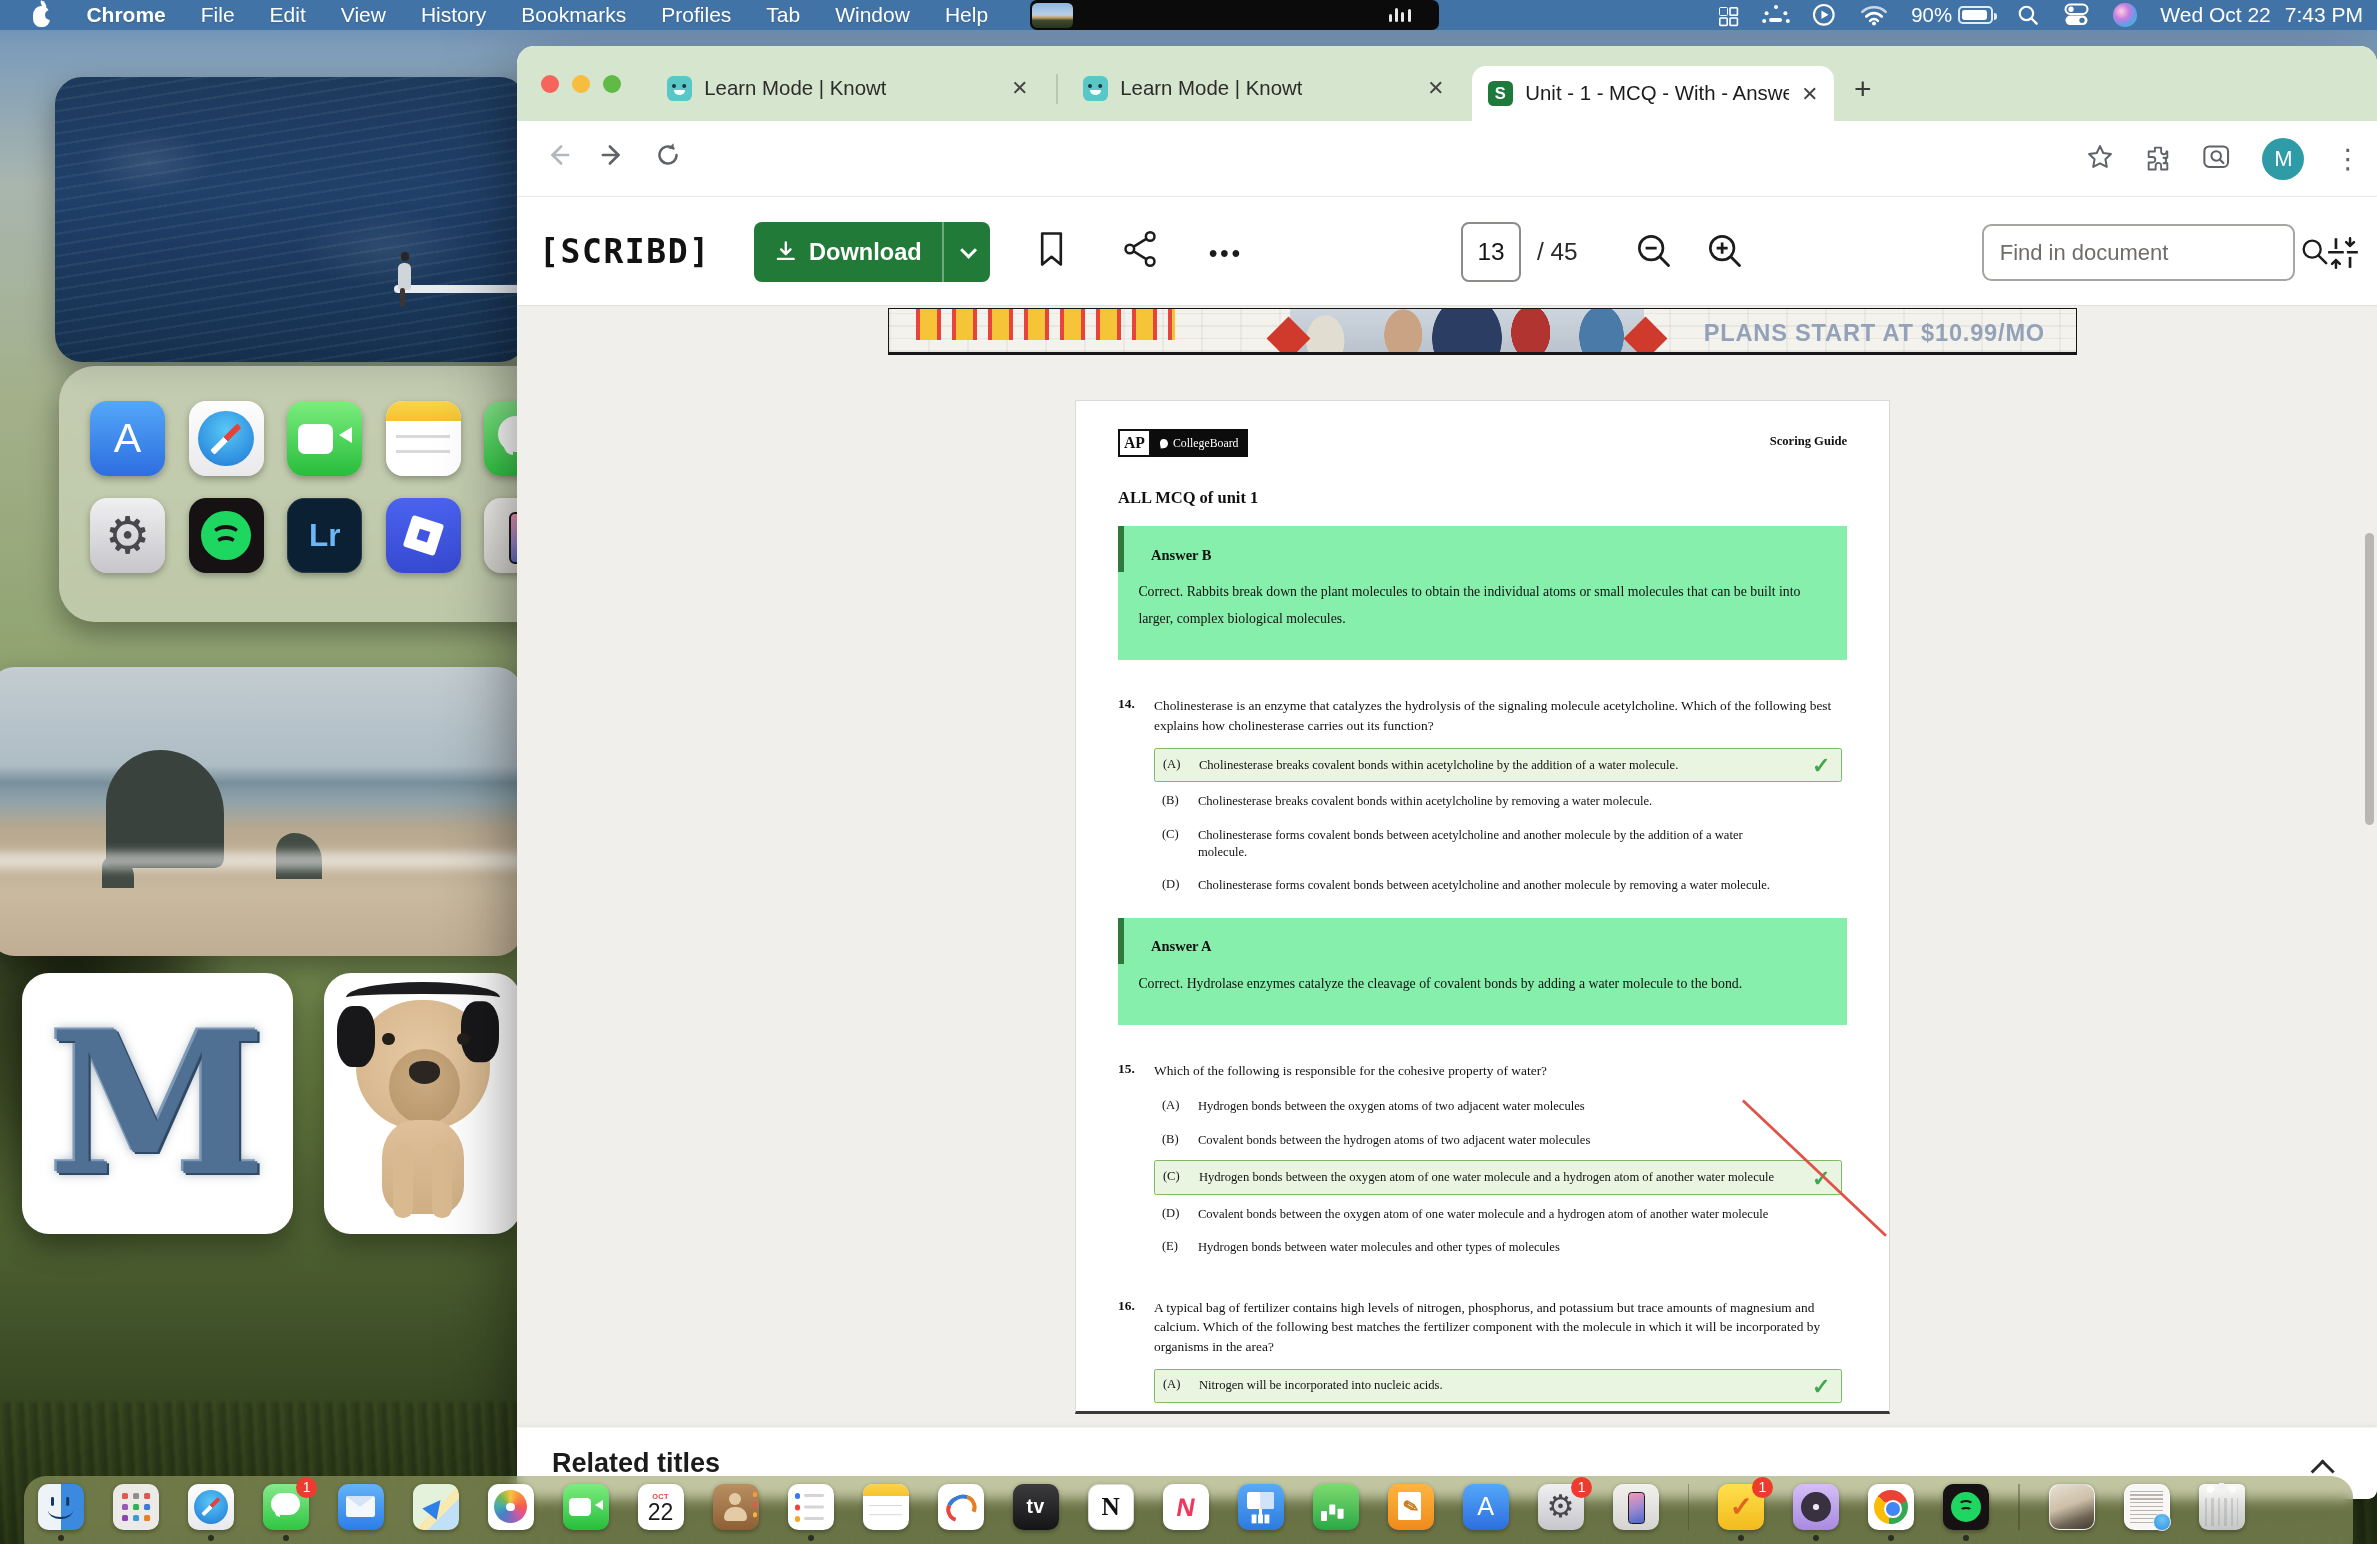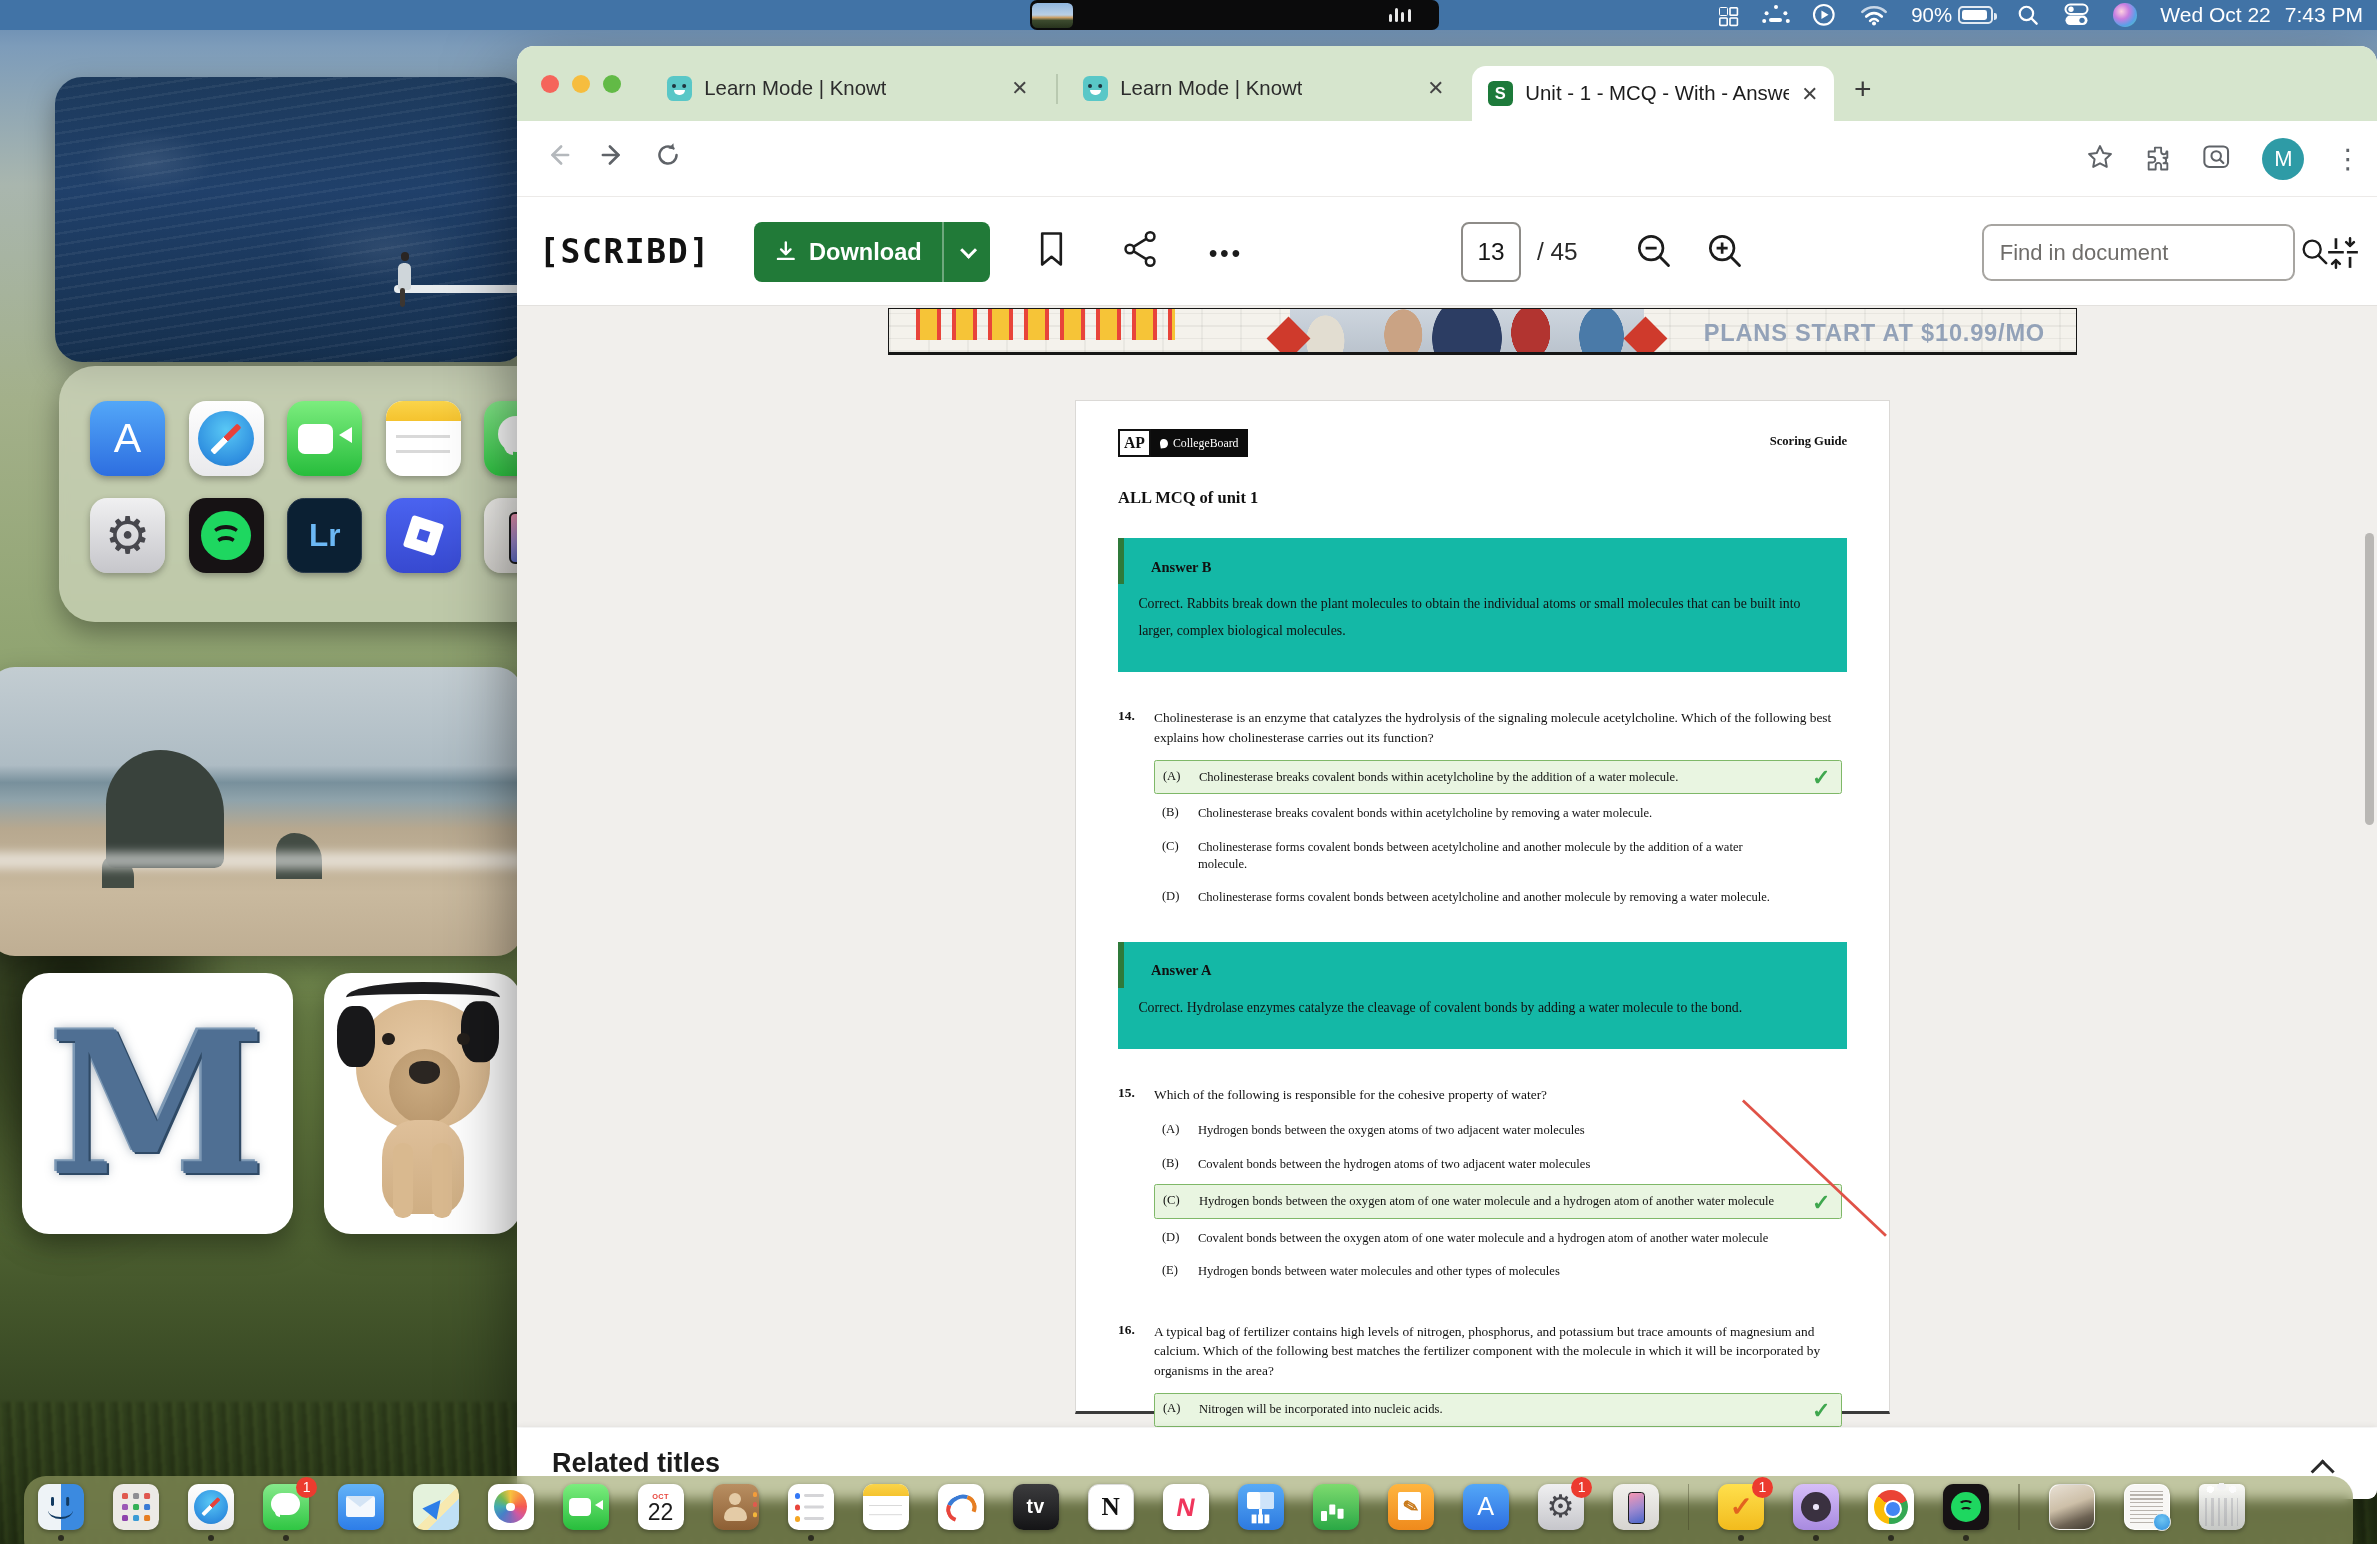--- a/index.html
+++ b/index.html
@@ -244,21 +244,21 @@
 
   .page { position:absolute; left:558px; top:94px; width:815px; height:1014px; background:#fff; border:0.8px solid #dbd9d6;
     border-bottom:3.9px solid #3a3a3a; padding:23.6px 42px 0 42px; font-family:"Liberation Serif", serif; color:#111; }
   .page-head { display:flex; justify-content:space-between; align-items:flex-start; margin-top:4.7px; }
   .ap-logo { display:flex; height:28px; }
   .ap-box { width:33px; background:#fff; border:2.4px solid #111; color:#111; font-weight:bold; font-size:15.7px; display:flex; align-items:center; justify-content:center; }
   .cb-box { background:#0c0c0c; color:#fff; font-size:11.8px; display:flex; align-items:center; padding:0 9.4px; gap:4.7px; }
   .cb-box::before { content:""; width:7.9px; height:9.4px; background:#fff; border-radius:50% 50% 50% 0; transform:rotate(-10deg); }
   .scoring { font-size:12.6px; margin-top:4.7px;font-weight:bold; }
   .doc-title { font-size:16.5px; font-weight:bold; margin-top:31px; }
-  .answer-box { position:relative; background:#14b8a6; margin-top:30px; padding:20.4px 20.4px 27px 20.4px; }
+  .answer-box { position:relative; background:#86efac; margin-top:18px; padding:20.4px 20.4px 27px 20.4px; }
   .answer-box::before { content:""; position:absolute; left:0; top:0; width:5.5px; height:46px; background:#2f7a3a; }
   .ans-label { font-size:14.5px; font-weight:bold; margin-left:12.6px; }
   .ans-text { font-size:13.8px; line-height:1.95; margin-top:15.7px; max-width:708px; }
   .question { margin-top:36px; display:flex; }
   .qnum { width:36px; font-weight:bold; font-size:13.4px; flex:none; }
   .qtext { font-size:13.4px; line-height:1.45; max-width:692px; }
   .options { margin:12.6px 0 0 36px; }
   .opt { position:relative; display:flex; padding:5.5px 7.9px; margin-top:5.5px; align-items:flex-start; }
   .opt .letter { width:36px; flex:none; font-size:12.6px; }
   .opt .otext { font-size:12.6px; line-height:1.35; max-width:586px; }
@@ -283,20 +283,35 @@
   .dk-sep { width:1.6px; height:46px; background:rgba(60,60,35,.38); margin-top:0; flex:none; }
 
   .wgi { position:relative; font-size:75px; }
 </style>
 </head>
 <body>
 
 <div class="wallpaper"></div>
 
 <div class="menubar">
+  <div class="mb-left">
+    <span class="apple">
+        <i class="leaf"></i>
+      </span>
+    <span class="mb-item app">Chrome</span>
+    <span class="mb-item">File</span>
+    <span class="mb-item">Edit</span>
+    <span class="mb-item">View</span>
+    <span class="mb-item">History</span>
+    <span class="mb-item">Bookmarks</span>
+    <span class="mb-item">Profiles</span>
+    <span class="mb-item">Tab</span>
+    <span class="mb-item">Window</span>
+    <span class="mb-item">Help</span>
+  </div>
   <div class="nowplaying">
     <span class="np-thumb"></span>
     <span class="np-bars">
         <i style="height:7.9px"></i>
         <i style="height:14px"></i>
         <i style="height:10.2px"></i>
         <i style="height:13.4px"></i>
       </span>
   </div>
   <div class="mb-right">

